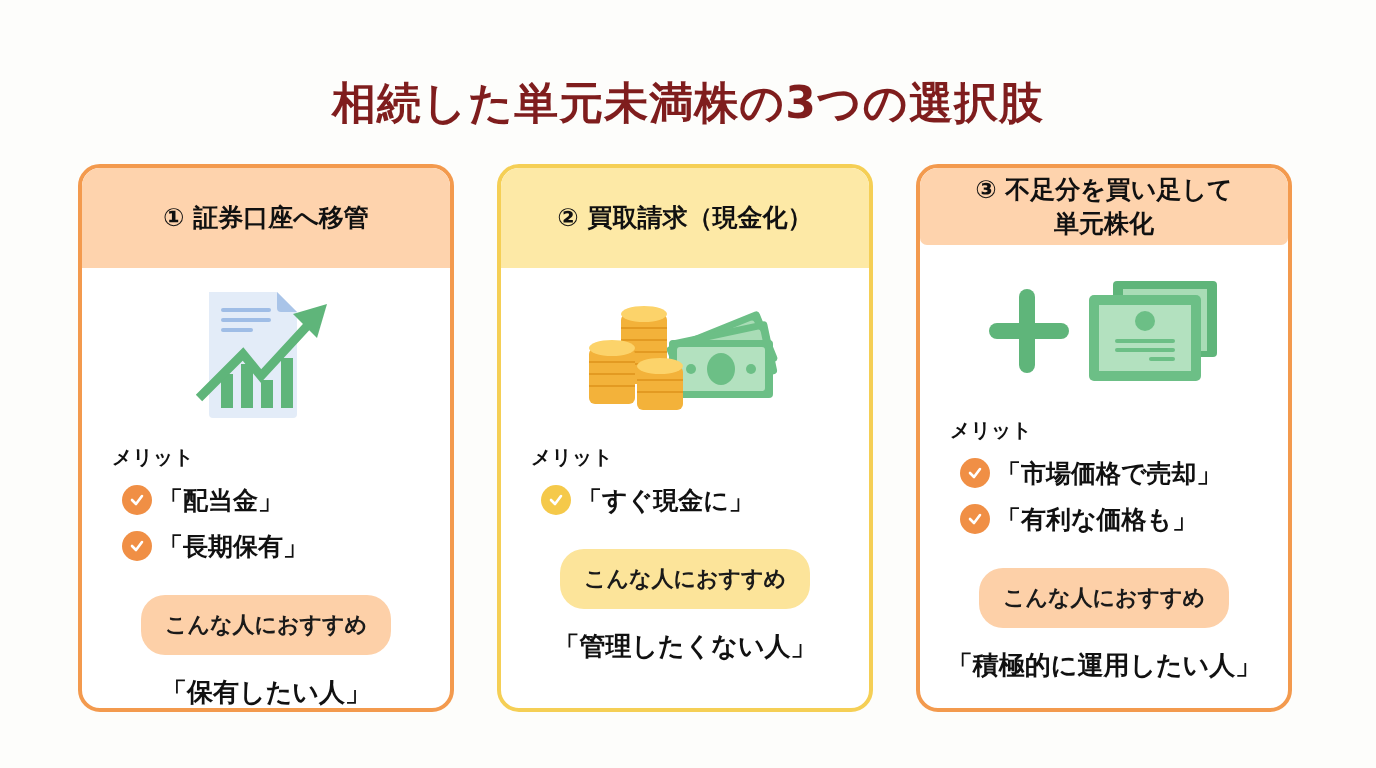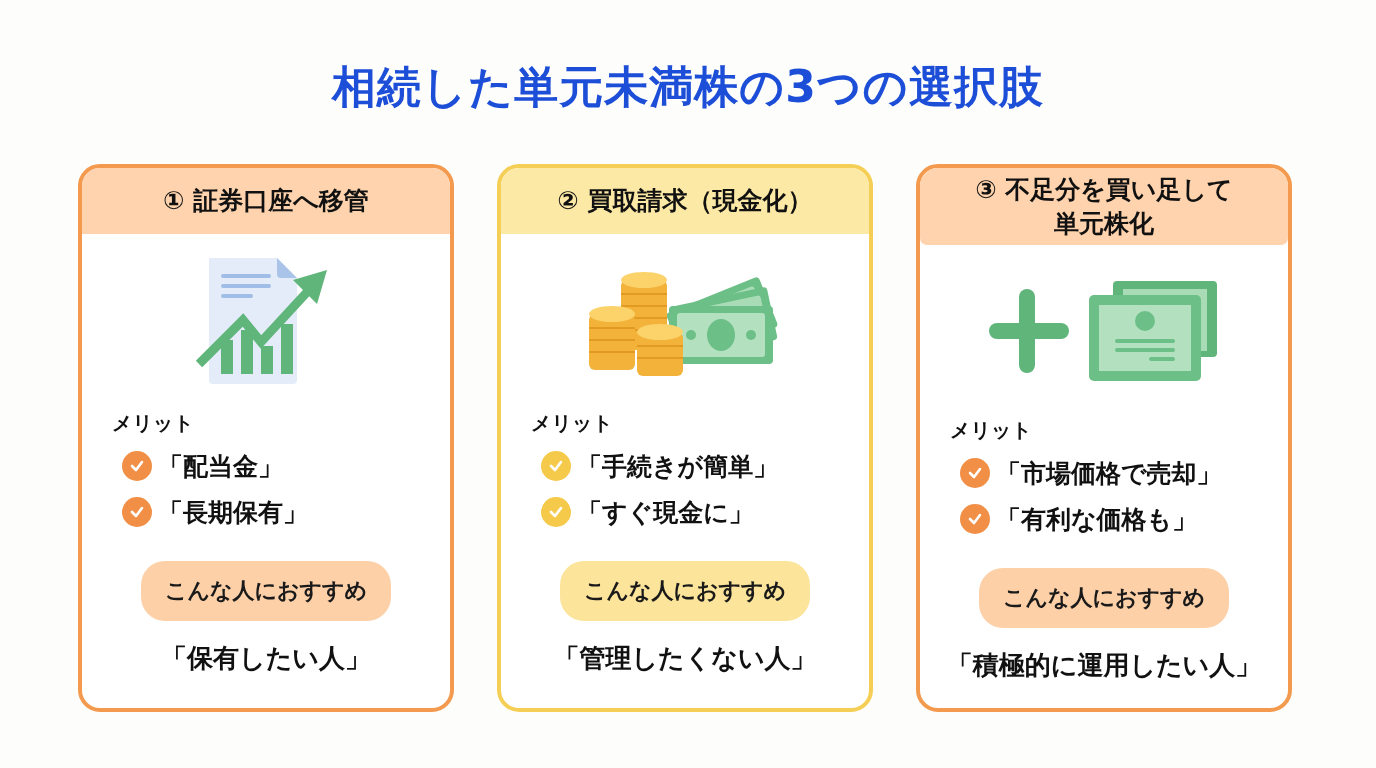--- a/index.html
+++ b/index.html
@@ -4,34 +4,34 @@
   <style>
     html, body { margin: 0; padding: 0; }
     body {
       width: 1376px; height: 768px; overflow: hidden;
       background: #fdfdfb;
       font-family: "DejaVu Sans", "Liberation Sans", sans-serif;
       color: #111;
       position: relative;
     }
     .title {
-      position: absolute; left: 0; top: 58px; width: 1376px;
+      position: absolute; left: 0; top: 74px; width: 1376px;
       text-align: center; font-size: 44px; font-weight: bold;
-      letter-spacing: 1px; color: #1d4ed8;
+      letter-spacing: 1px; color: #7f1d1d;
     }
     .card {
       position: absolute; top: 164px; width: 376px; height: 548px;
       box-sizing: border-box; border: 4px solid #f39a4e; border-radius: 22px;
       background: #fff; overflow: hidden;
     }
     .card.c1 { left: 78px; }
     .card.c2 { left: 497px; border-color: #f5cf55; }
     .card.c3 { left: 916px; }
     .card-header {
-      height: 66px; background: #fed3ad; display: flex;
+      height: 100px; background: #fed3ad; display: flex;
       align-items: center; justify-content: center; text-align: center;
       font-size: 25px; font-weight: bold; line-height: 34px; padding: 0 10px;
     }
     .card.c2 .card-header { background: #fde9a6; }
     .card.c3 .card-header { height: 77px; border-radius: 7px; }
     .icon-area {
       height: 176px; display: flex; align-items: center; justify-content: center;
     }
     .merit-title {
       margin-left: 30px; font-size: 20px; font-weight: bold; margin-top: 0px;
@@ -151,28 +151,20 @@
     </svg>
   </div>
   <div class="merit-title">メリット</div>
   <ul class="merit-list">
     <li class="merit-item">
       <span class="check">
         <svg width="16" height="16" viewBox="0 0 16 16">
             <polyline points="3,8 7,12 13,4" fill="none" stroke="#fff" stroke-width="2.6" stroke-linecap="round" stroke-linejoin="round"></polyline>
           </svg>
       </span>
-      <span>「手続きが簡単」</span>
-    </li>
-    <li class="merit-item">
-      <span class="check">
-        <svg width="16" height="16" viewBox="0 0 16 16">
-            <polyline points="3,8 7,12 13,4" fill="none" stroke="#fff" stroke-width="2.6" stroke-linecap="round" stroke-linejoin="round"></polyline>
-          </svg>
-      </span>
       <span>「すぐ現金に」</span>
     </li>
   </ul>
   <div class="pill-wrap"><span class="pill">こんな人におすすめ</span></div>
   <div class="target">「管理したくない人」</div>
 </div>
 
 <div class="card c3">
   <div class="card-header">
     <div>

